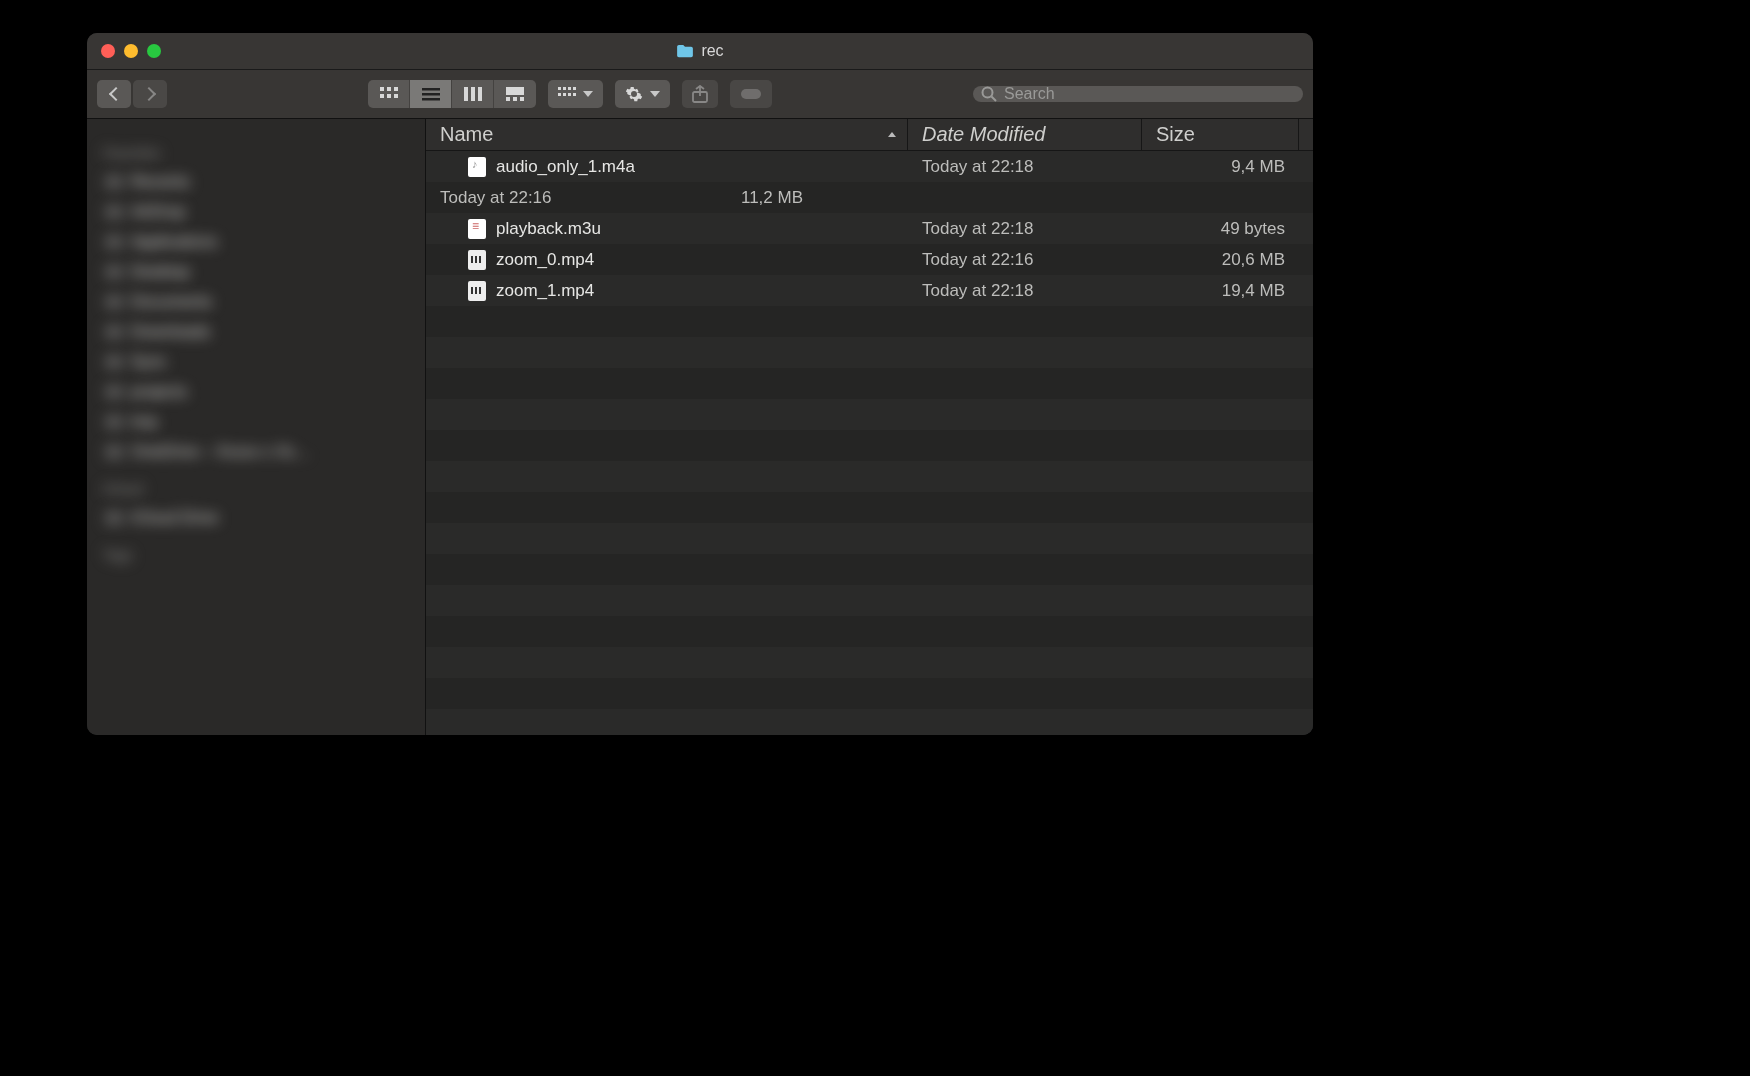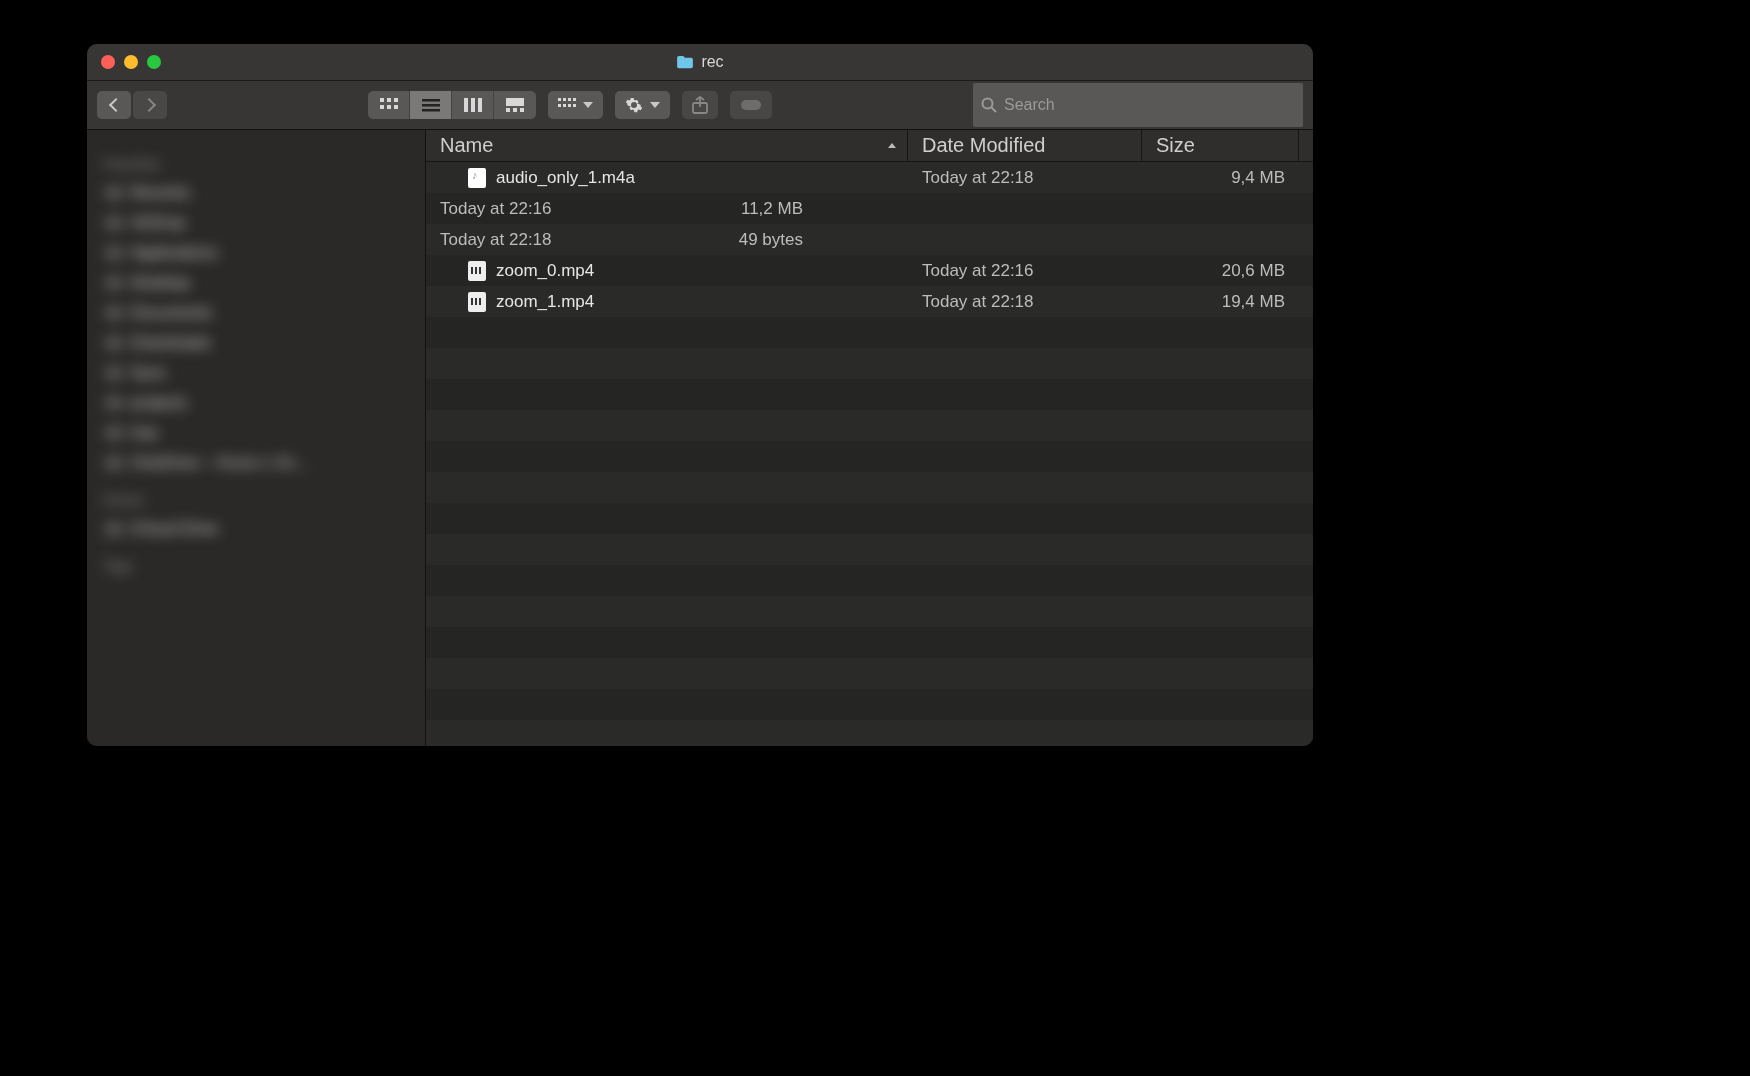--- a/index.html
+++ b/index.html
@@ -8,21 +8,21 @@
     font-family: -apple-system, "Helvetica Neue", Arial, sans-serif;
     width: 1750px;
     height: 1076px;
     position: relative;
     color: #ccc;
     font-size: 17px;
   }
   .window {
     position: absolute;
     left: 87px;
-    top: 44px;
+    top: 33px;
     width: 1226px;
     height: 702px;
     background: #2b2b2b;
     border-radius: 10px;
     overflow: hidden;
     box-shadow: 0 20px 60px rgba(0,0,0,0.6);
     display: flex;
     flex-direction: column;
   }
   .titlebar {
@@ -105,23 +105,23 @@
   }
   .tool-btn.disabled { opacity:.5; }
   .chev-down {
     width: 0; height: 0;
     border-left: 5px solid transparent;
     border-right: 5px solid transparent;
     border-top: 6px solid #c8c8c8;
   }
 
   .search-box {
-    width: 330px; height: 44px;
+    width: 330px; height: 16px;
     background: #5a5856;
-    border-radius: 2px;
+    border-radius: 14px;
     display: flex; align-items:center;
     padding: 0 8px; gap:7px;
   }
   .search-box input {
     background: transparent; border: none; outline: none;
     color: #ccc; font-size: 16px; flex:1;
   }
   .search-box input::placeholder { color: #9a9a98; }
 
   .body {
@@ -153,21 +153,21 @@
   .headerrow {
     display: flex;
     height: 32px;
     background: #2f2e2d;
     border-bottom: 1px solid #161616;
     color: #cfcfcd;
     font-size: 20px;
   }
   .col-name { flex: 1; display:flex; align-items:center; padding-left: 14px; gap:8px; border-right: 1px solid #161616;}
   .col-name .sort-ind { margin-left:auto; margin-right:10px; }
-  .col-date { width: 234px; display:flex; align-items:center; padding-left: 14px; border-right:1px solid #161616;}
+  .col-date { width: 234px; display:flex; align-items:center; padding-left: 14px; border-right:1px solid #161616;font-style:italic;}
   .col-size { width: 157px; display:flex; align-items:center; padding-left: 14px; border-right:1px solid #161616;}
   .col-kind { width: 14px; }
 
   .rows { flex:1; overflow:auto; }
   .row {
     display:flex; height:31px; align-items:center;
     background:#2a2a29;
   }
   .row:nth-child(even){ background:#252524; }
   .row.empty:nth-child(odd){ background:#2a2a29; }
@@ -395,20 +395,24 @@
             <div class="c-date">Today at 22:18</div>
             <div class="c-size">9,4 MB</div>
             <div class="c-kind"></div>
           </div>
           <div class="row">
             <div class="c-date">Today at 22:16</div>
             <div class="c-size">11,2 MB</div>
             <div class="c-kind"></div>
           </div>
           <div class="row">
+            <div class="c-name">
+              <span class="file-ico playlist"></span>
+              <span>playback.m3u</span>
+            </div>
             <div class="c-date">Today at 22:18</div>
             <div class="c-size">49 bytes</div>
             <div class="c-kind"></div>
           </div>
           <div class="row">
             <div class="c-name">
               <span class="file-ico video"></span>
               <span>zoom_0.mp4</span>
             </div>
             <div class="c-date">Today at 22:16</div>

